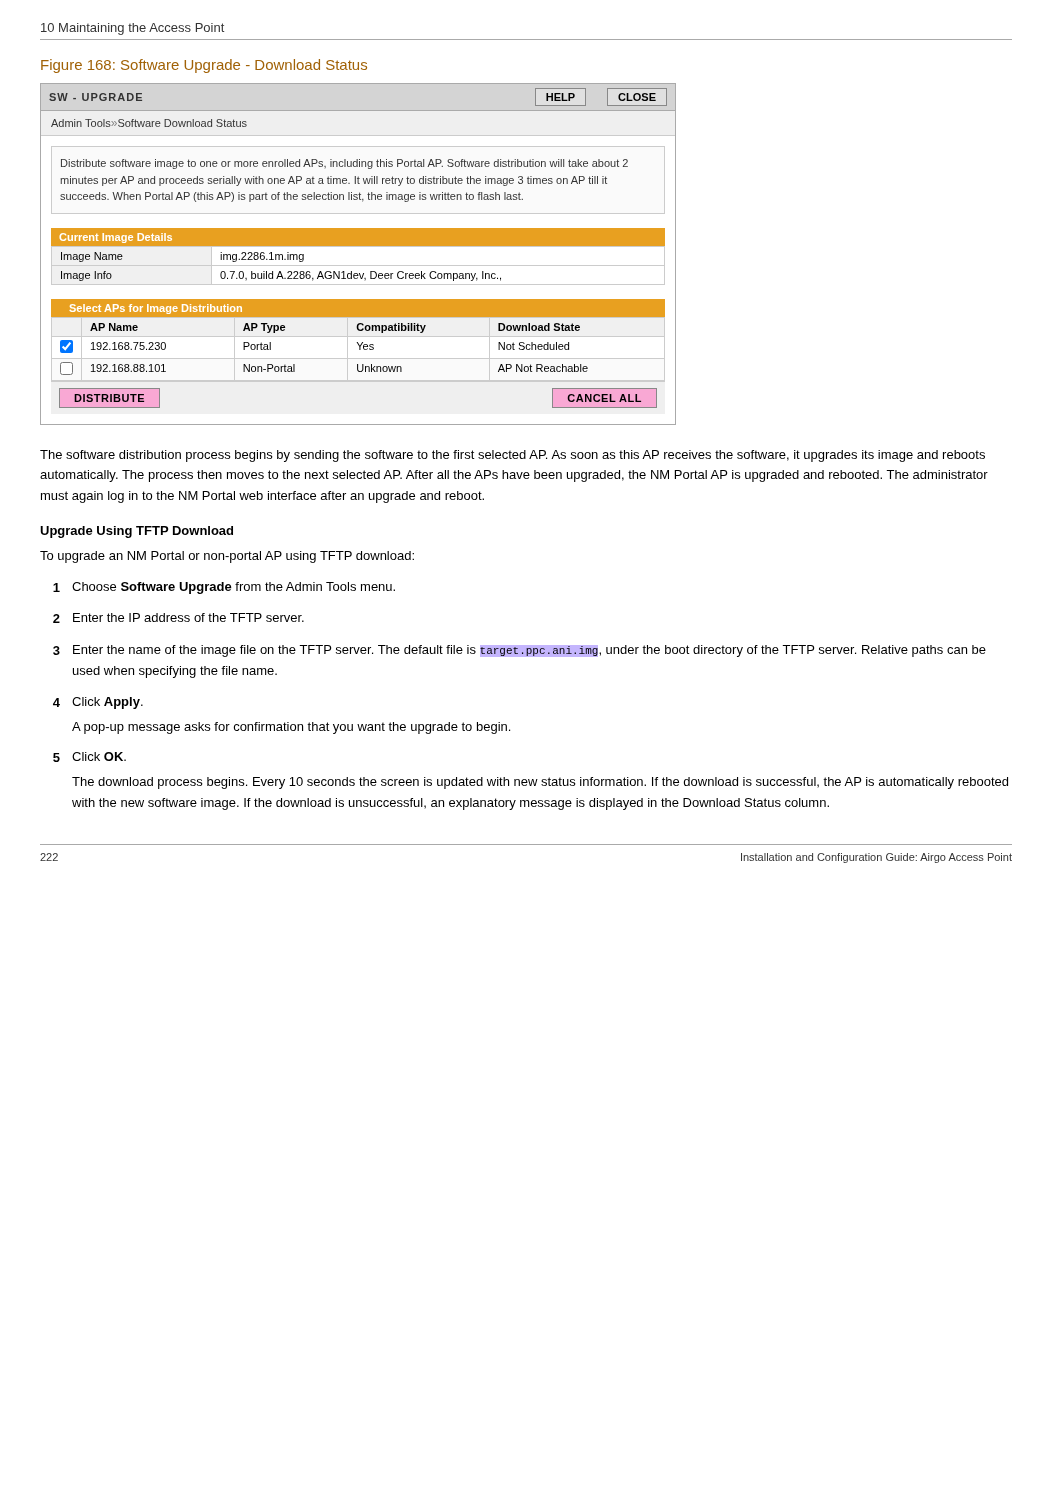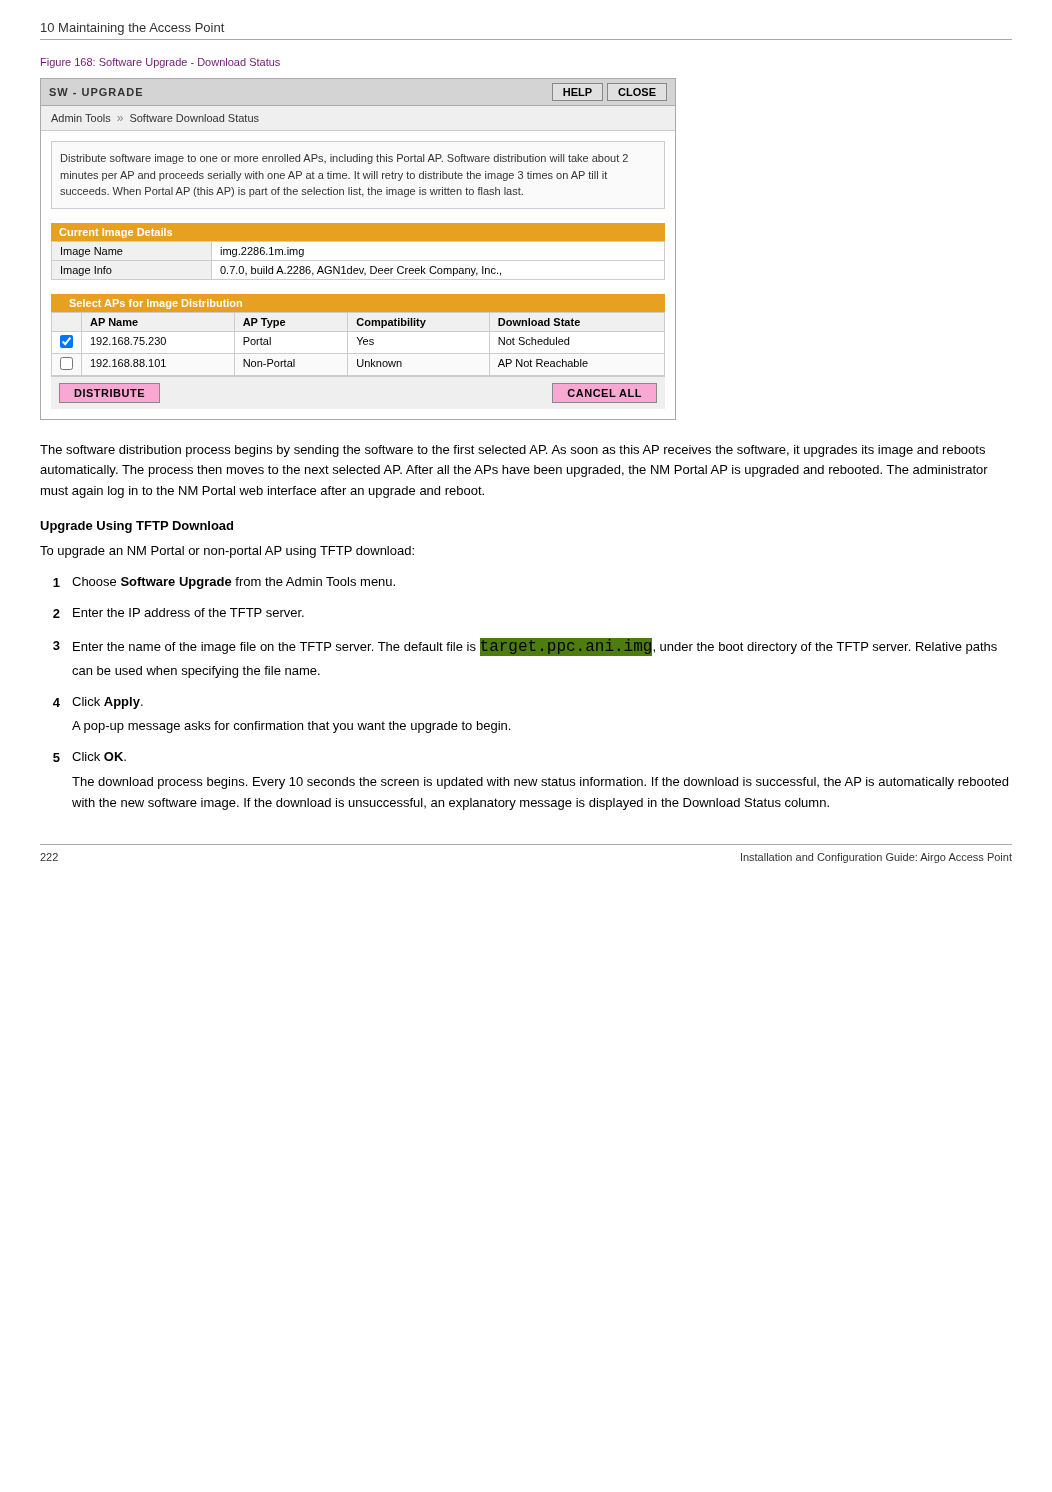--- a/index.html
+++ b/index.html
@@ -15,24 +15,24 @@
     .page-header {
       font-size: 13px;
       color: #333;
       border-bottom: 1px solid #aaa;
       padding-bottom: 4px;
       margin-bottom: 16px;
       display: flex;
       justify-content: space-between;
     }
     .figure-caption {
-      font-size: 11px;
+      font-size: 15px;
       font-weight: bold;
       margin-bottom: 10px;
-      color: #701a75;
+      color: #a16207;
     }
     .figure-caption span { font-weight: normal; }
     
     .dialog {
       border: 1px solid #aaa;
       background: #fff;
       width: 636px;
       margin-bottom: 20px;
     }
     .dialog-titlebar {
@@ -44,41 +44,41 @@
       align-items: center;
     }
     .dialog-title-left {
       font-size: 11px;
       font-weight: bold;
       color: #333;
       letter-spacing: 1px;
     }
     .dialog-title-buttons {
       display: flex;
-      gap: 4px;
+      gap: 21px;
     }
     .btn-small {
       padding: 2px 10px;
       font-size: 11px;
       font-weight: bold;
       background: #e0e0e0;
       border: 1px solid #888;
       cursor: pointer;
       color: #000;
       text-transform: uppercase;
     }
     .dialog-breadcrumb {
       background: #efefef;
       border-bottom: 1px solid #ccc;
       padding: 5px 10px;
       font-size: 11px;
       color: #333;
       display: flex;
       align-items: center;
-      gap: 6px;
+      gap: 0;
     }
     .breadcrumb-separator {
       color: #888;
       font-size: 12px;
     }
     .dialog-body {
       padding: 10px;
     }
     .info-box {
       border: 1px solid #ccc;
@@ -196,22 +196,22 @@
     }
     .step-number {
       font-weight: bold;
       min-width: 20px;
       text-align: right;
       padding-top: 1px;
     }
     .step-content { flex: 1; }
     .step-content code {
       font-family: 'Courier New', monospace;
-      font-size: 16px;
-      background: #4d7c0f;
+      font-size: 11px;
+      background: #c4b5fd;
     }
     .page-footer {
       border-top: 1px solid #aaa;
       margin-top: 30px;
       padding-top: 6px;
       display: flex;
       justify-content: space-between;
       font-size: 11px;
       color: #333;
     }

